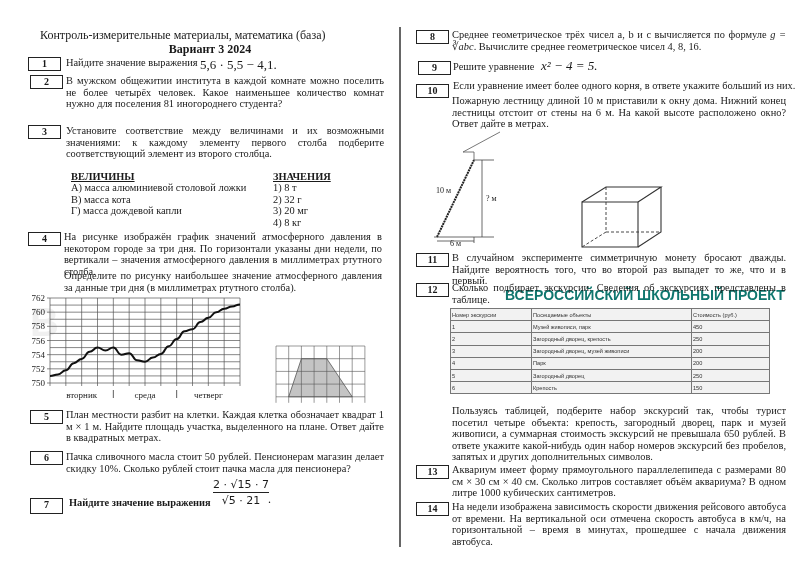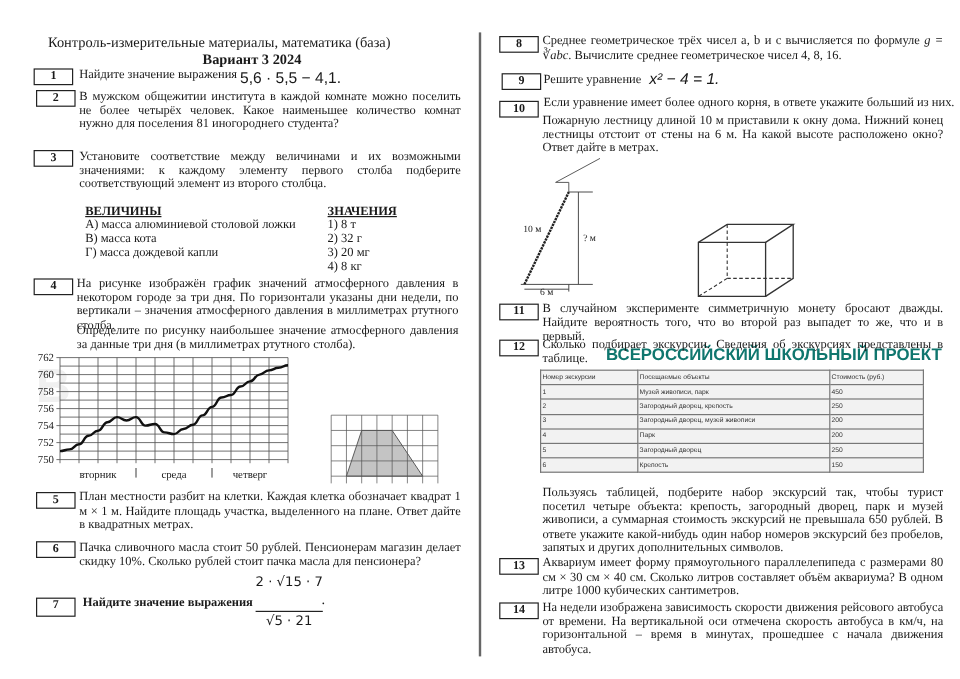--- a/index.html
+++ b/index.html
@@ -2,21 +2,21 @@
 <html><head>
 <meta charset="utf-8">
 <style>
   html, body { margin:0; padding:0; background:#fff; }
   body { width:800px; height:566px; position:relative; overflow:hidden; font-family:"Liberation Serif", "DejaVu Serif", serif; color:#1a1a1a; }
   .abs { position:absolute; }
   .txt { font-size:10.4px; line-height:11.6px; text-align:justify; }
   .numbox { position:absolute; width:31px; height:12px; border:1.4px solid #222; font-size:10px; font-weight:bold; text-align:center; line-height:12px; background:#fff; }
   .header-title { font-size:12px; text-align:left; }
   .variant { font-size:12px; font-weight:bold; text-align:center; }
-  .math { font-family:Liberation Sans, sans-serif; font-size:13px; }
+  .math { font-family:Liberation Serif, serif; font-size:13px; }
   .divider { position:absolute; left:399px; top:27px; width:2px; height:520px; background:#666; }
   .tbl { position:absolute; border-collapse:collapse; font-family:"Liberation Sans", sans-serif; font-size:5.6px; color:#333; }
   .tbl td { border:1px solid #777; padding:0 1px; height:11.2px; background:#f2f2f2; }
   .u { text-decoration:underline; font-weight:bold; }
   .watermark { position:absolute; color:#f0f0f0; font-family:"Liberation Sans", sans-serif; font-weight:bold; }
 </style>
 </head>
 <body>
 
 <div class="watermark" style="left:30px;top:300px;font-size:40px;">В</div>
@@ -113,36 +113,36 @@
 
 <div class="numbox" style="left:30px;top:410px;">5</div>
 <div class="abs txt" style="left:66px;top:409px;width:318px;">План местности разбит на клетки. Каждая клетка обозначает квадрат 1 м × 1 м. Найдите площадь участка, выделенного на плане. Ответ дайте в квадратных метрах.</div>
 
 <div class="numbox" style="left:30px;top:451px;">6</div>
 <div class="abs txt" style="left:66px;top:451px;width:318px;">Пачка сливочного масла стоит 50 рублей. Пенсионерам магазин делает скидку 10%. Сколько рублей стоит пачка масла для пенсионера?</div>
 
 <div class="numbox" style="left:30px;top:498px;height:14px;">7</div>
 <div class="abs txt" style="left:69px;top:497px;font-weight:bold;">Найдите значение выражения</div>
 <div class="abs" style="left:213px;top:478px;width:56px;text-align:center;font-family:'DejaVu Sans',sans-serif;font-size:11px;">
-  <div style="border-bottom:1px solid #222;padding-bottom:18px;text-align:center;">2 · √15 · 7</div>
+  <div style="border-bottom:1px solid #222;padding-bottom:1px;text-align:center;">2 · √15 · 7</div>
   <div style="padding-top:1px;">√5 · 21</div>
 </div>
 <div class="abs" style="left:268px;top:492px;font-size:12px;">.</div>
 
 <div class="divider"></div>
 
 <div class="numbox" style="left:416px;top:30px;">8</div>
 <div class="abs txt" style="left:452px;top:29px;width:334px;">
   <span>Среднее геометрическое трёх чисел a, b и c вычисляется по формуле</span>
   <i>g = ∛abc</i><span>. Вычислите среднее геометрическое чисел 4, 8, 16.</span>
 </div>
 
 <div class="numbox" style="left:418px;top:61px;">9</div>
 <div class="abs txt" style="left:453px;top:61px;">Решите уравнение</div>
-<div class="abs math" style="left:541px;top:58px;font-style:italic;">x² − 4 = 1.</div>
+<div class="abs math" style="left:541px;top:58px;font-style:italic;">x² − 4 = 5.</div>
 <div class="abs txt" style="left:453px;top:80px;">Если уравнение имеет более одного корня, в ответе укажите больший из них.</div>
 
 <div class="numbox" style="left:416px;top:84px;">10</div>
 <div class="abs txt" style="left:452px;top:95px;width:334px;">Пожарную лестницу длиной 10 м приставили к окну дома. Нижний конец лестницы отстоит от стены на 6 м. На какой высоте расположено окно? Ответ дайте в метрах.</div>
 
 <svg class="abs" style="left:430px;top:130px;" width="75" height="120">
   <line x1="33" y1="22" x2="70" y2="2" stroke="#555" stroke-width="0.8"></line>
   <line x1="33" y1="22" x2="44" y2="22" stroke="#555" stroke-width="0.8"></line>
   <line x1="44" y1="22" x2="44" y2="30" stroke="#555" stroke-width="0.8"></line>
   <line x1="7" y1="107" x2="44" y2="30" stroke="#222" stroke-width="2" stroke-dasharray="2,0.7"></line>

